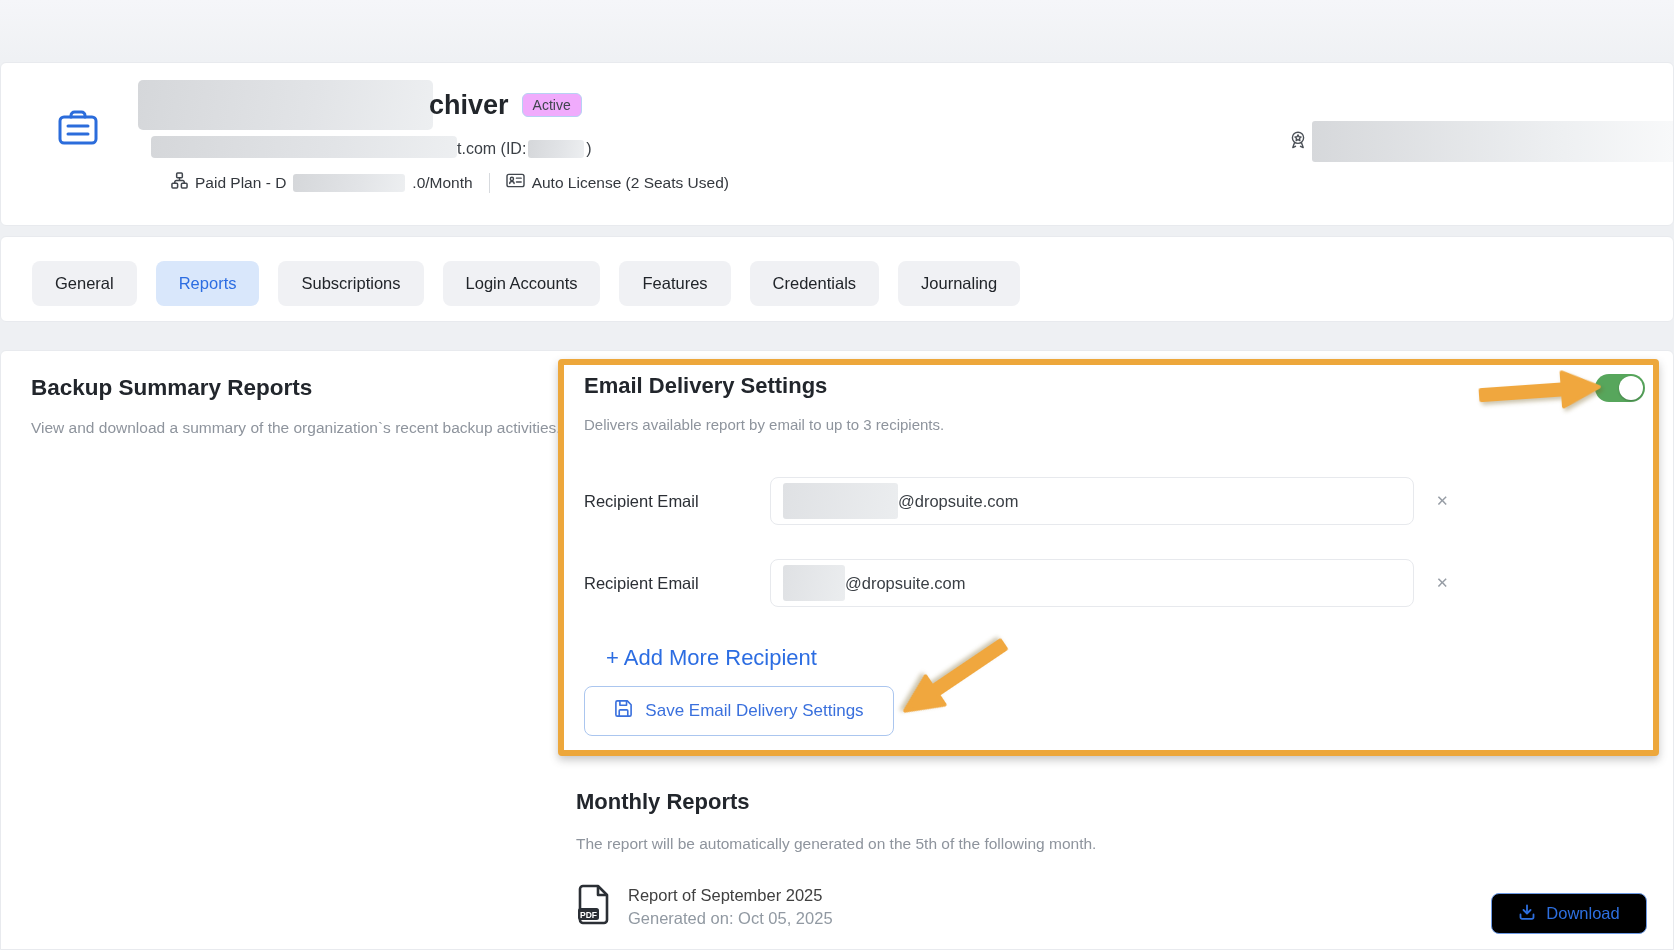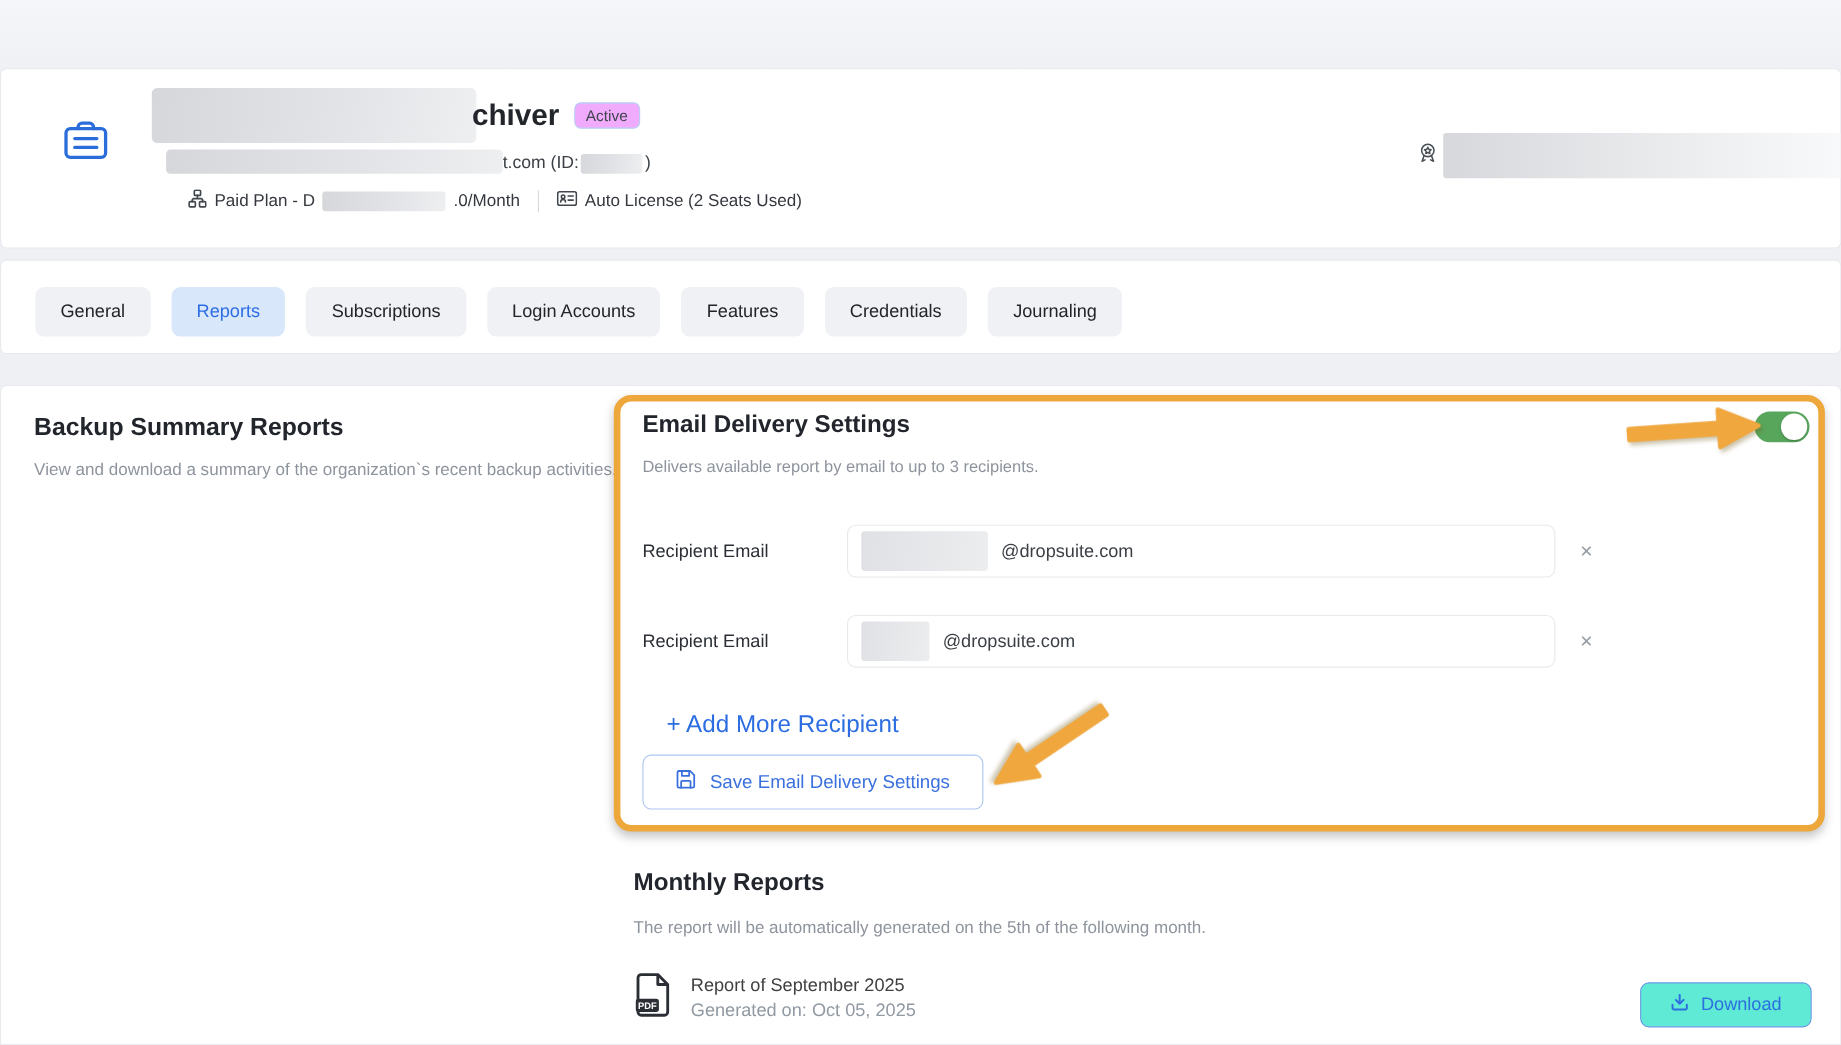--- a/index.html
+++ b/index.html
@@ -41,35 +41,35 @@
   .tab { padding:13px 23px; font-size:16.5px; color:#21252a; background:#f0f1f4;
          border-radius:8px; cursor:pointer; white-space:nowrap; }
   .tab.active { background:#d9e7fb; color:#2c6de2; }
 
   
   .bs-title { position:absolute; left:30px; top:24px; font-size:22.5px; font-weight:700; color:#22262c; }
   .bs-sub   { position:absolute; left:30px; top:68px; font-size:15.5px; color:#8e949d; white-space:nowrap; }
 
   .highlight-box { position:absolute; left:557px; top:8px; width:1101px; height:397px;
                    background:#fff; border:6px solid #edа73b; border:6px solid #eda73b;
-                   border-radius:16px; box-shadow:0 4px 9px rgba(80,80,80,.32); }
+                   border-radius:4px; box-shadow:0 4px 9px rgba(80,80,80,.32); }
   .eds-title { position:absolute; left:20px; top:8px; font-size:22px; font-weight:700; color:#22262c; }
   .eds-sub   { position:absolute; left:20px; top:51px; font-size:15px; color:#8e949d; }
   .toggle { position:absolute; right:8px; top:9px; width:50px; height:28px; border-radius:14px;
             background:#cfd4da; cursor:pointer; }
   .toggle.on { background:#57a65c; }
   .toggle .knob { position:absolute; top:2px; right:2px; width:24px; height:24px; border-radius:50%;
                   background:#fff; box-shadow:0 1px 2px rgba(0,0,0,.25); }
 
   .recipient-row { position:absolute; left:20px; display:flex; align-items:center; }
   .recipient-row.r0 { top:112px; }
   .recipient-row.r1 { top:194px; }
   .recipient-label { width:186px; font-size:16.5px; color:#2b2f35; }
   .recipient-input { width:644px; height:48px; border:1px solid #e7e9ed; border-radius:8px;
-                     display:flex; align-items:center; padding-left:12px; background:#fff;gap:12px; }
+                     display:flex; align-items:center; padding-left:12px; background:#fff; }
   .blur-email { height:36px; border-radius:3px; background:linear-gradient(100deg,#dfe1e4,#ebedef); }
   .r0 .blur-email { width:115px; }
   .r1 .blur-email { width:62px; }
   .email-domain { font-size:16.5px; color:#3a3f45; }
   .remove-btn { margin-left:22px; color:#979da5; font-size:15px; cursor:pointer; }
 
   .add-more { position:absolute; left:42px; top:280px; font-size:22px; font-weight:500;
               color:#2c6de2; cursor:pointer; }
   .save-btn { position:absolute; left:20px; top:321px; width:310px; height:50px;
               border:1px solid #abc6ef; border-radius:8px; background:#fff;
@@ -79,21 +79,21 @@
   .annot-arrow { position:absolute; z-index:6; filter:drop-shadow(2px 3px 2px rgba(110,85,20,.35)); }
   .arrow-toggle { left:1478px; top:20px; transform:rotate(-4deg); }
   .arrow-save   { left:891px; top:303px; transform:rotate(146deg); }
 
   .mr-title { position:absolute; left:575px; top:438px; font-size:22px; font-weight:700; color:#22262c; }
   .mr-sub   { position:absolute; left:575px; top:484px; font-size:15.5px; color:#8e949d; }
   .report-row { position:absolute; left:576px; top:533px; display:flex; align-items:center; gap:17px; }
   .report-name { font-size:16.5px; color:#404040; margin-bottom:4px; }
   .report-generated { font-size:16.5px; color:#9199a2; }
   .download-btn { position:absolute; left:1490px; top:542px; width:156px; height:41px;
-                  border:1.5px solid #6d9ae5; border-radius:8px; background:#5eead4;
+                  border:1.5px solid #6d9ae5; border-radius:8px; background:#000000;
                   display:flex; align-items:center; justify-content:center; gap:10px;
                   color:#2d6fe0; font-size:16.5px; cursor:pointer; }
 </style>
 </head>
 <body>
 
 <div class="page">
 
 
   <div class="card card-org">

